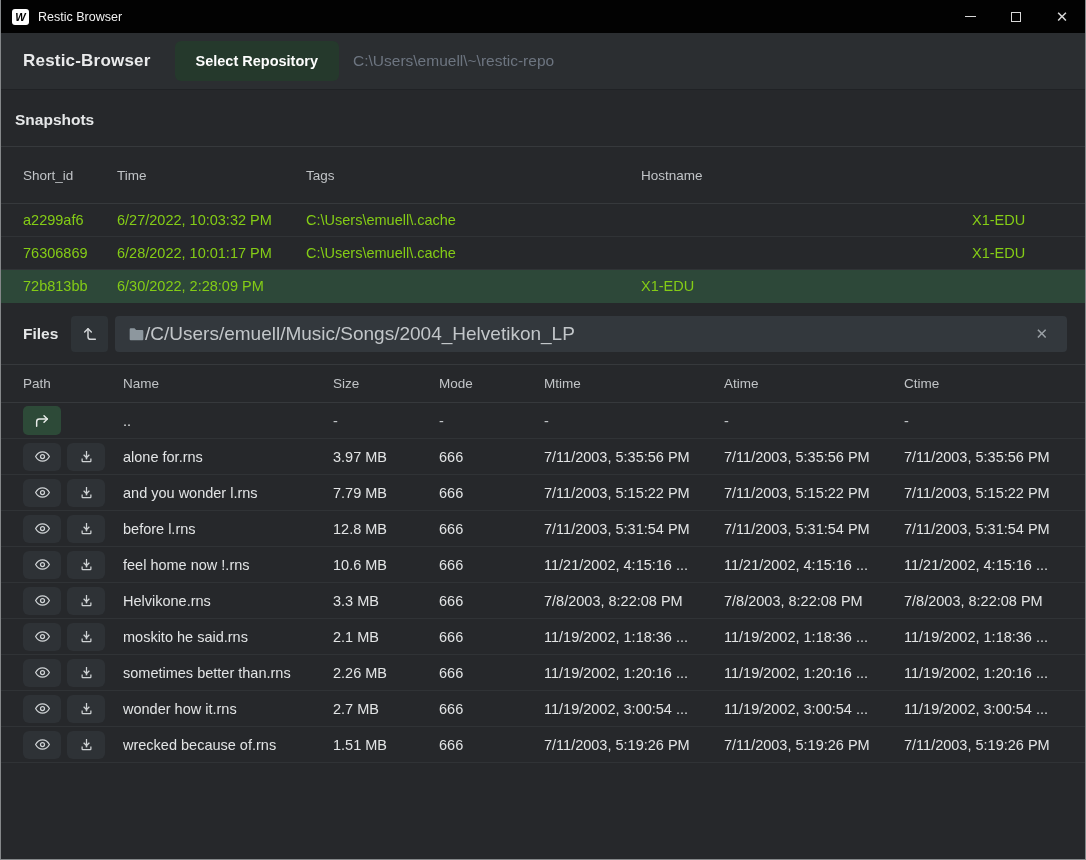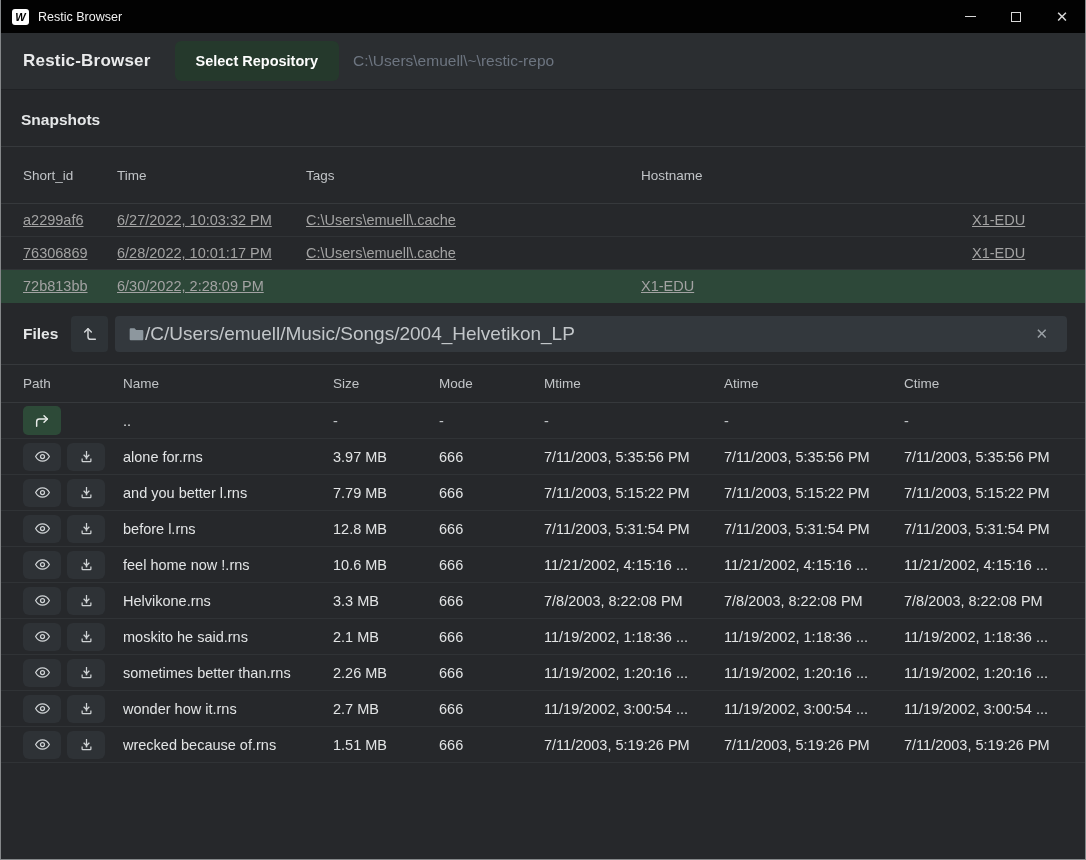--- a/index.html
+++ b/index.html
@@ -38,27 +38,27 @@
   }
   .app-title{ color:#e9eaeb; font-size:17px; font-weight:bold; letter-spacing:.2px; }
   .select-repo-btn{
     margin-left:24px; height:40px; padding:0 21px; border:none; border-radius:6px;
     background:#25392c; color:#fdfdfd; font-size:14.5px; font-weight:bold;
     font-family:inherit; cursor:pointer;
   }
   .repo-path{ margin-left:14px; color:#6d7580; font-size:15.5px; }
 
   
-  .section-heading{ color:#e5e7e8; font-size:15.5px; font-weight:bold; padding:21px 22px 17px 20px; }
+  .section-heading{ color:#e5e7e8; font-size:15.5px; font-weight:bold; padding:21px 22px 17px 14px; }
 
   .snap-grid{ display:grid; grid-template-columns:94px 189px 335px 331px 1fr; align-items:center; padding-left:22px; }
   .snap-header{ height:58px; border-top:1px solid #36393c; border-bottom:1px solid #36393c; }
   .snap-header > div{ color:#c1c4c7; font-size:13.5px; }
   .snap-row{ height:33px; border-bottom:1px solid #303336; cursor:pointer; }
-  .snap-row > div{ color:#a3a3a3; font-size:14.5px;text-decoration:underline; }
+  .snap-row > div{ color:#84cc16; font-size:14.5px; }
   .snap-row.selected{ background:#2d4839; border-bottom-color:#2d4839; }
 
   
   .files-bar{ display:flex; align-items:center; margin:13px 18px 0 22px; height:36px; }
   .files-heading{ color:#e5e7e8; font-size:15.5px; font-weight:bold; width:48px; flex:0 0 auto; }
   .updir-btn{
     width:37px; height:36px; border:none; border-radius:4px; background:#2e3337;
     color:#d4d7d9; display:flex; align-items:center; justify-content:center;
     margin-right:7px; cursor:pointer; flex:0 0 auto;
   }
@@ -225,21 +225,21 @@
             </svg>
           </button>
           <button class="icon-btn">
             <svg width="15" height="15" viewBox="0 0 24 24" fill="currentColor">
               <path d="M13 3v8.3l2.9-2.9 1.4 1.4L12 15.1 6.7 9.8l1.4-1.4 2.9 2.9V3h2z"></path>
               <path d="M4 15h2v4h12v-4h2v4a2 2 0 0 1-2 2H6a2 2 0 0 1-2-2v-4z"></path>
               <rect x="10.8" y="14.2" width="2.4" height="2.4"></rect>
             </svg>
           </button>
         </div>
-        <div>and you better l.rns</div>
+        <div>and you wonder l.rns</div>
         <div>7.79 MB</div>
         <div>666</div>
         <div>7/11/2003, 5:15:22 PM</div>
         <div>7/11/2003, 5:15:22 PM</div>
         <div>7/11/2003, 5:15:22 PM</div>
       </div>
       <div class="files-grid file-row">
         <div class="cell-actions">
           <button class="icon-btn">
             <svg width="17" height="15" viewBox="0 0 24 24" fill="none" stroke="currentColor" stroke-width="2" stroke-linecap="round" stroke-linejoin="round">

